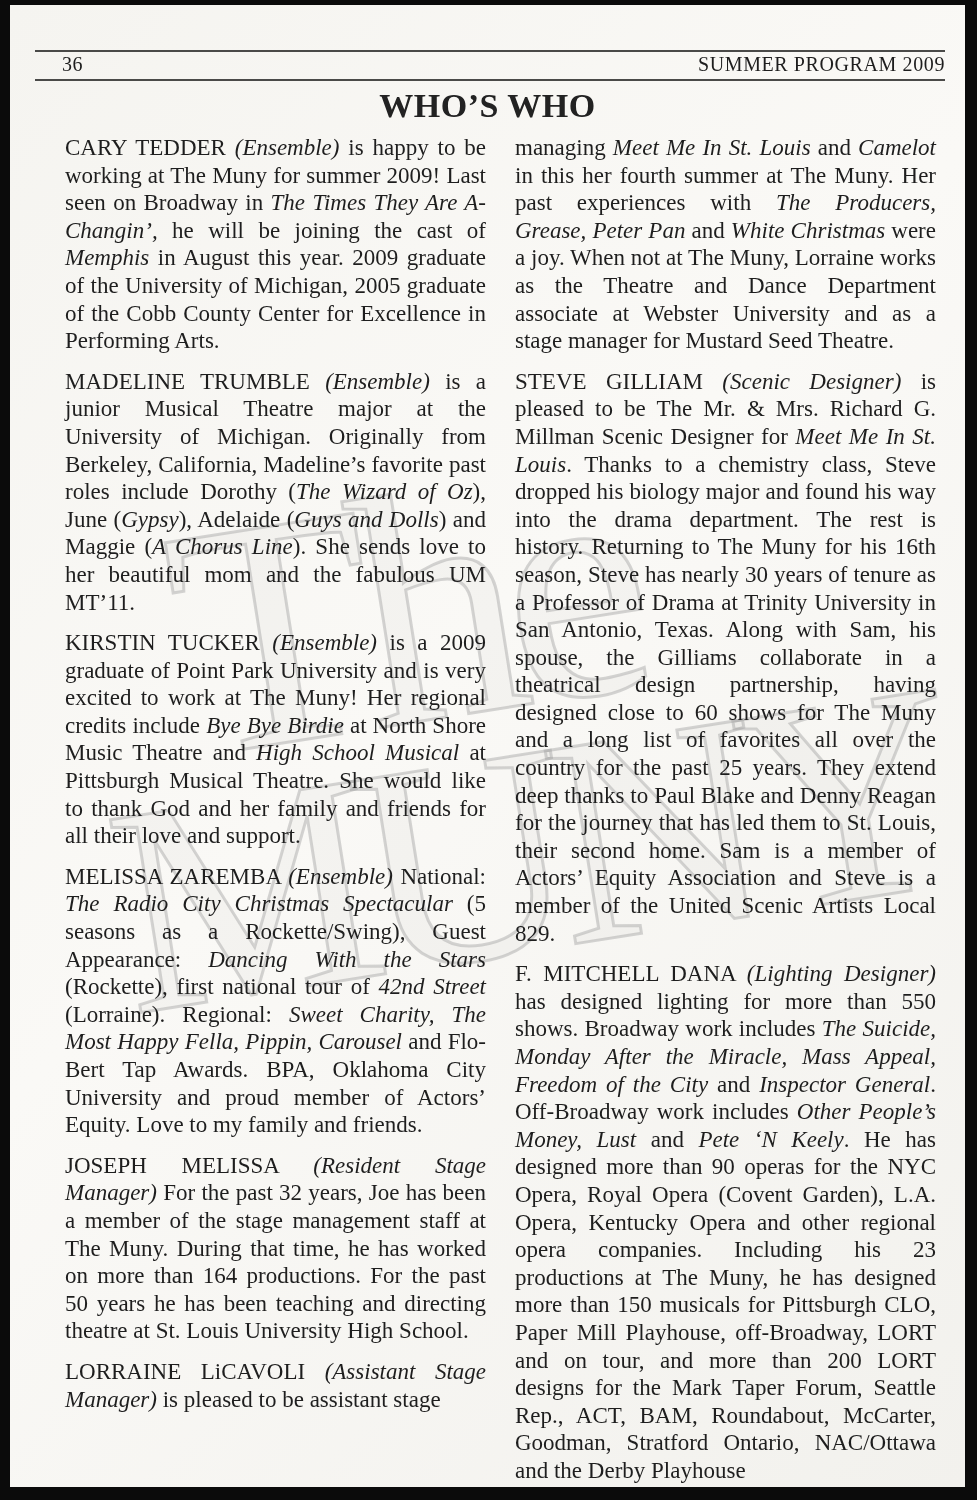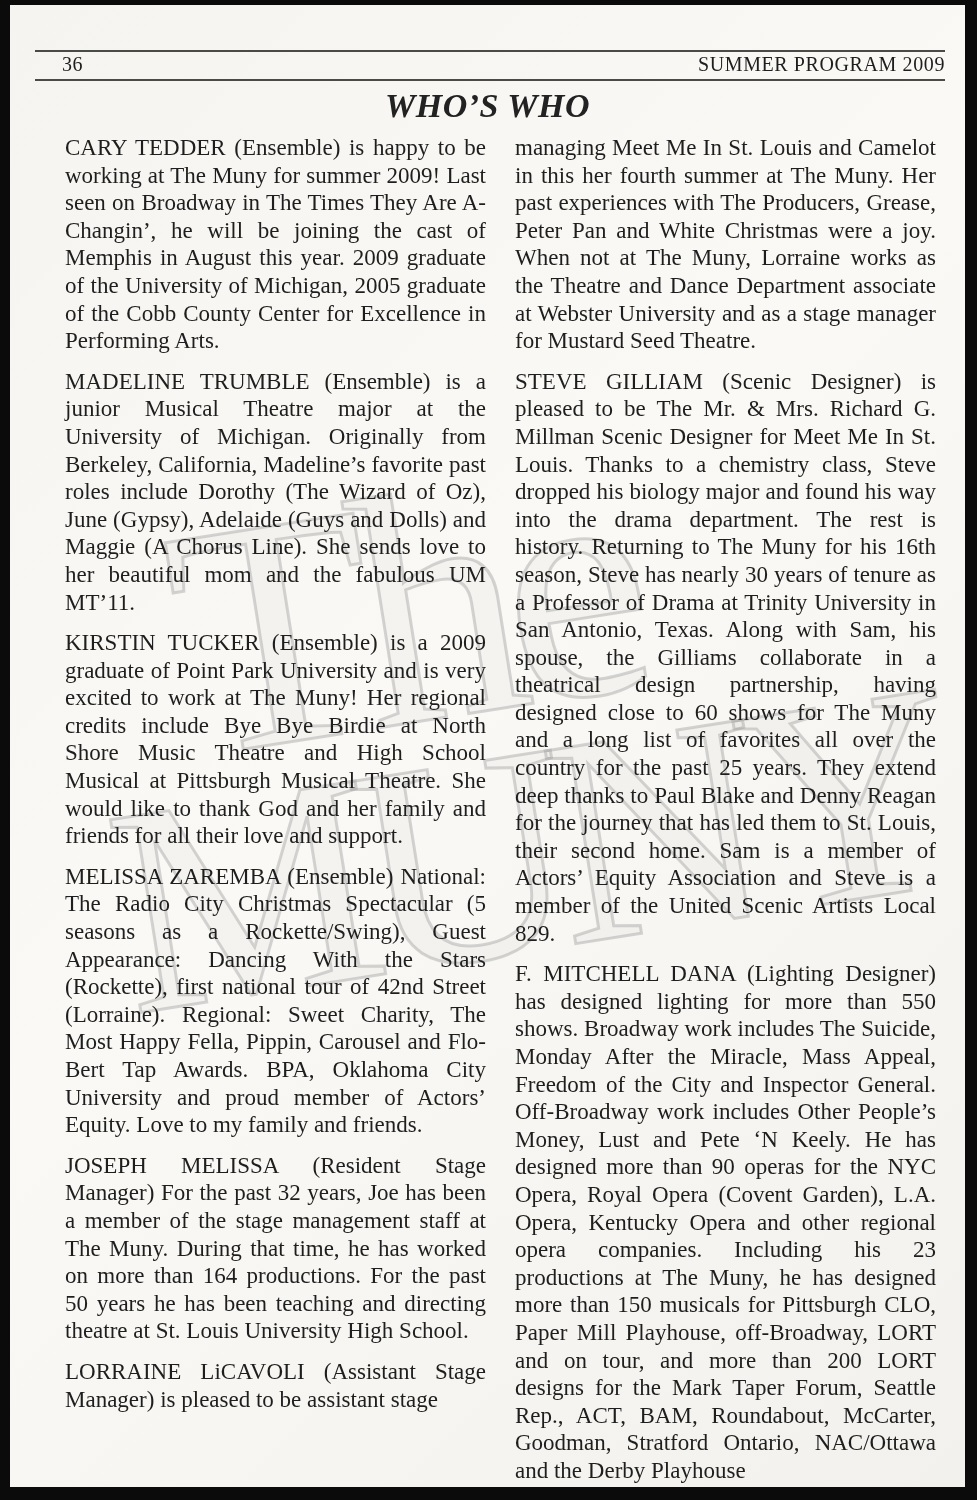--- a/index.html
+++ b/index.html
@@ -46,37 +46,36 @@
   .running-head .pageno { padding-left: 27px; letter-spacing: 0.5px; }
   .running-head .prog   { letter-spacing: 0.6px; }
   h1.page-title {
     margin: 6px 0 9px 0;
     text-align: center;
     font-size: 34px;
     line-height: 38px;
     font-weight: bold;
     letter-spacing: 0.5px;
     color: #222;
-    font-style: italic;
   }
   .columns {
     display: flex;
     padding-left: 55px;
     gap: 29px;
   }
   .col { width: 421px; }
   .bio {
     margin: 0 0 13px 0;
     font-size: 23px;
     line-height: 27.6px;
     text-align: justify;
   }
   .bio:last-child { margin-bottom: 12px; }
   .b  { font-weight: normal; }
-  .i  { }
+  .i  { font-style: italic; }
 </style>
 </head>
 <body>
 
 <div class="paper">
 
   <div class="wm">
     <div class="wm-the">The</div>
     <div class="wm-muny">MUNY</div>
   </div>

